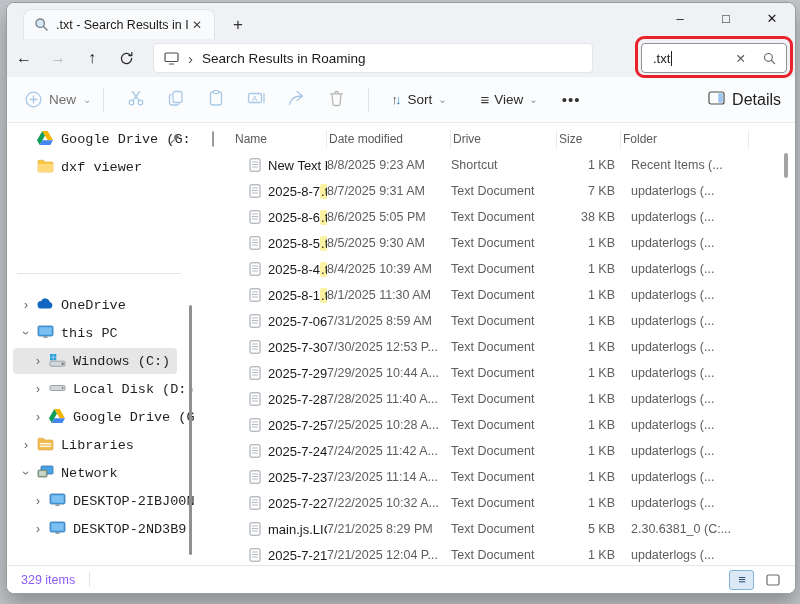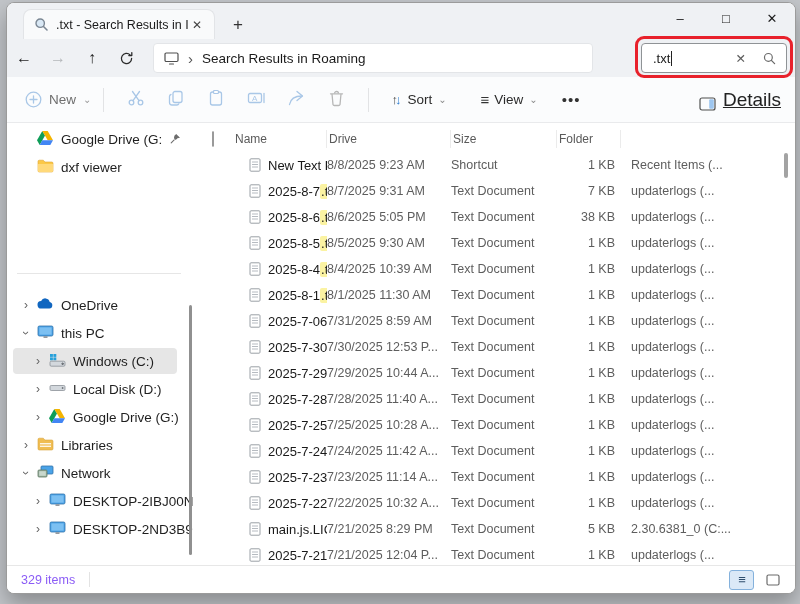--- a/index.html
+++ b/index.html
@@ -45,31 +45,31 @@
   .tb-new{ display:flex; align-items:center; gap:7px; font-size:13.5px; color:#6e6e6e; }
   .tb-new .chev{ font-size:10px; color:#9a9a9a; }
   .tb-sep{ width:1px; height:24px; background:#e2e3e5; margin:0 12px; }
   .tb-ic{ width:40px; text-align:center; }
   .tb-group{ display:flex; align-items:center; }
   .tb-drop{ display:flex; align-items:center; gap:6px; font-size:13.5px; color:#2b2b2b; padding:0 10px; }
   .tb-drop .chev{ font-size:10px; color:#8a8a8a; }
   .sort-up{ color:#3c3c3c; font-size:13px; } .sort-dn{ color:#2d7dd2; font-size:13px; margin-left:-3px; }
   .view-lines{ font-size:15px; color:#333; letter-spacing:-1px; }
   .tb-more{ font-size:15px; color:#333; padding:0 14px; letter-spacing:1px; }
-  .tb-details{ margin-left:auto; display:flex; align-items:flex-end; gap:7px; font-size:19px; color:#222;text-decoration:underline; }
+  .tb-details{ margin-left:auto; display:flex; align-items:flex-start; gap:7px; font-size:16px; color:#222; }
 
   
   .content{ flex:1; display:flex; min-height:0; background:#fff; }
 
   .sidebar{ width:188px; flex-shrink:0; position:relative; padding-top:2px; font-size:13.5px; color:#1f1f1f; overflow:hidden; }
   .sb-item{ height:28px; display:flex; align-items:center; position:relative; }
   .sb-item .chev{ width:14px; text-align:center; font-size:12px; color:#636363; flex-shrink:0; }
   .sb-item .chev.expanded{ transform:rotate(90deg); }
   .sb-item .sb-icon{ width:17px; height:16px; margin:0 7px 0 4px; flex-shrink:0; }
-  .sb-item .lbl{ white-space:nowrap; overflow:hidden; }
+  .sb-item .lbl{ white-space:nowrap; overflow:hidden;font-family:Liberation Mono, monospace; }
   .sb-item.lvl0{ padding-left:12px; }
   .sb-item.lvl1{ padding-left:24px; }
   .sb-item.pinned-item{ padding-left:26px; }
   .sb-item.selected::before{ content:""; position:absolute; left:6px; right:18px; top:1px; bottom:1px;
     background:#e6e6e6; border-radius:4px; z-index:-1; }
   .sb-item{ z-index:0; }
   .pin{ position:absolute; right:14px; top:7px; }
   .sb-separator{ position:absolute; left:10px; right:14px; top:150px; height:1px; background:#e6e6e6; }
   .sb-tree{ position:absolute; top:168px; left:0; right:0; }
   .sb-scroll{ position:absolute; right:3px; top:182px; width:3px; height:250px; background:#909090; border-radius:2px; }
@@ -362,20 +362,21 @@
           <span class="lbl">DESKTOP-2ND3B9</span>
         </div>
       </div>
       <div class="sb-scroll"></div>
     </div>
 
     <div class="filelist">
       <div class="fl-grid fl-header">
         <span class="hcell hcheck"><span class="checkbox"></span></span>
         <span class="hcell">Name</span>
+        <span class="hcell">Date modified</span>
         <span class="hcell">Drive</span>
         <span class="hcell">Size</span>
         <span class="hcell">Folder</span>
         <span class="hcell hlast"></span>
       </div>
       <div id="rows">
   <div class="fl-grid row">
     <span class="cell c-check"></span>
     <span class="cell c-name">
       <svg width="12" height="14" viewBox="0 0 12 14">

